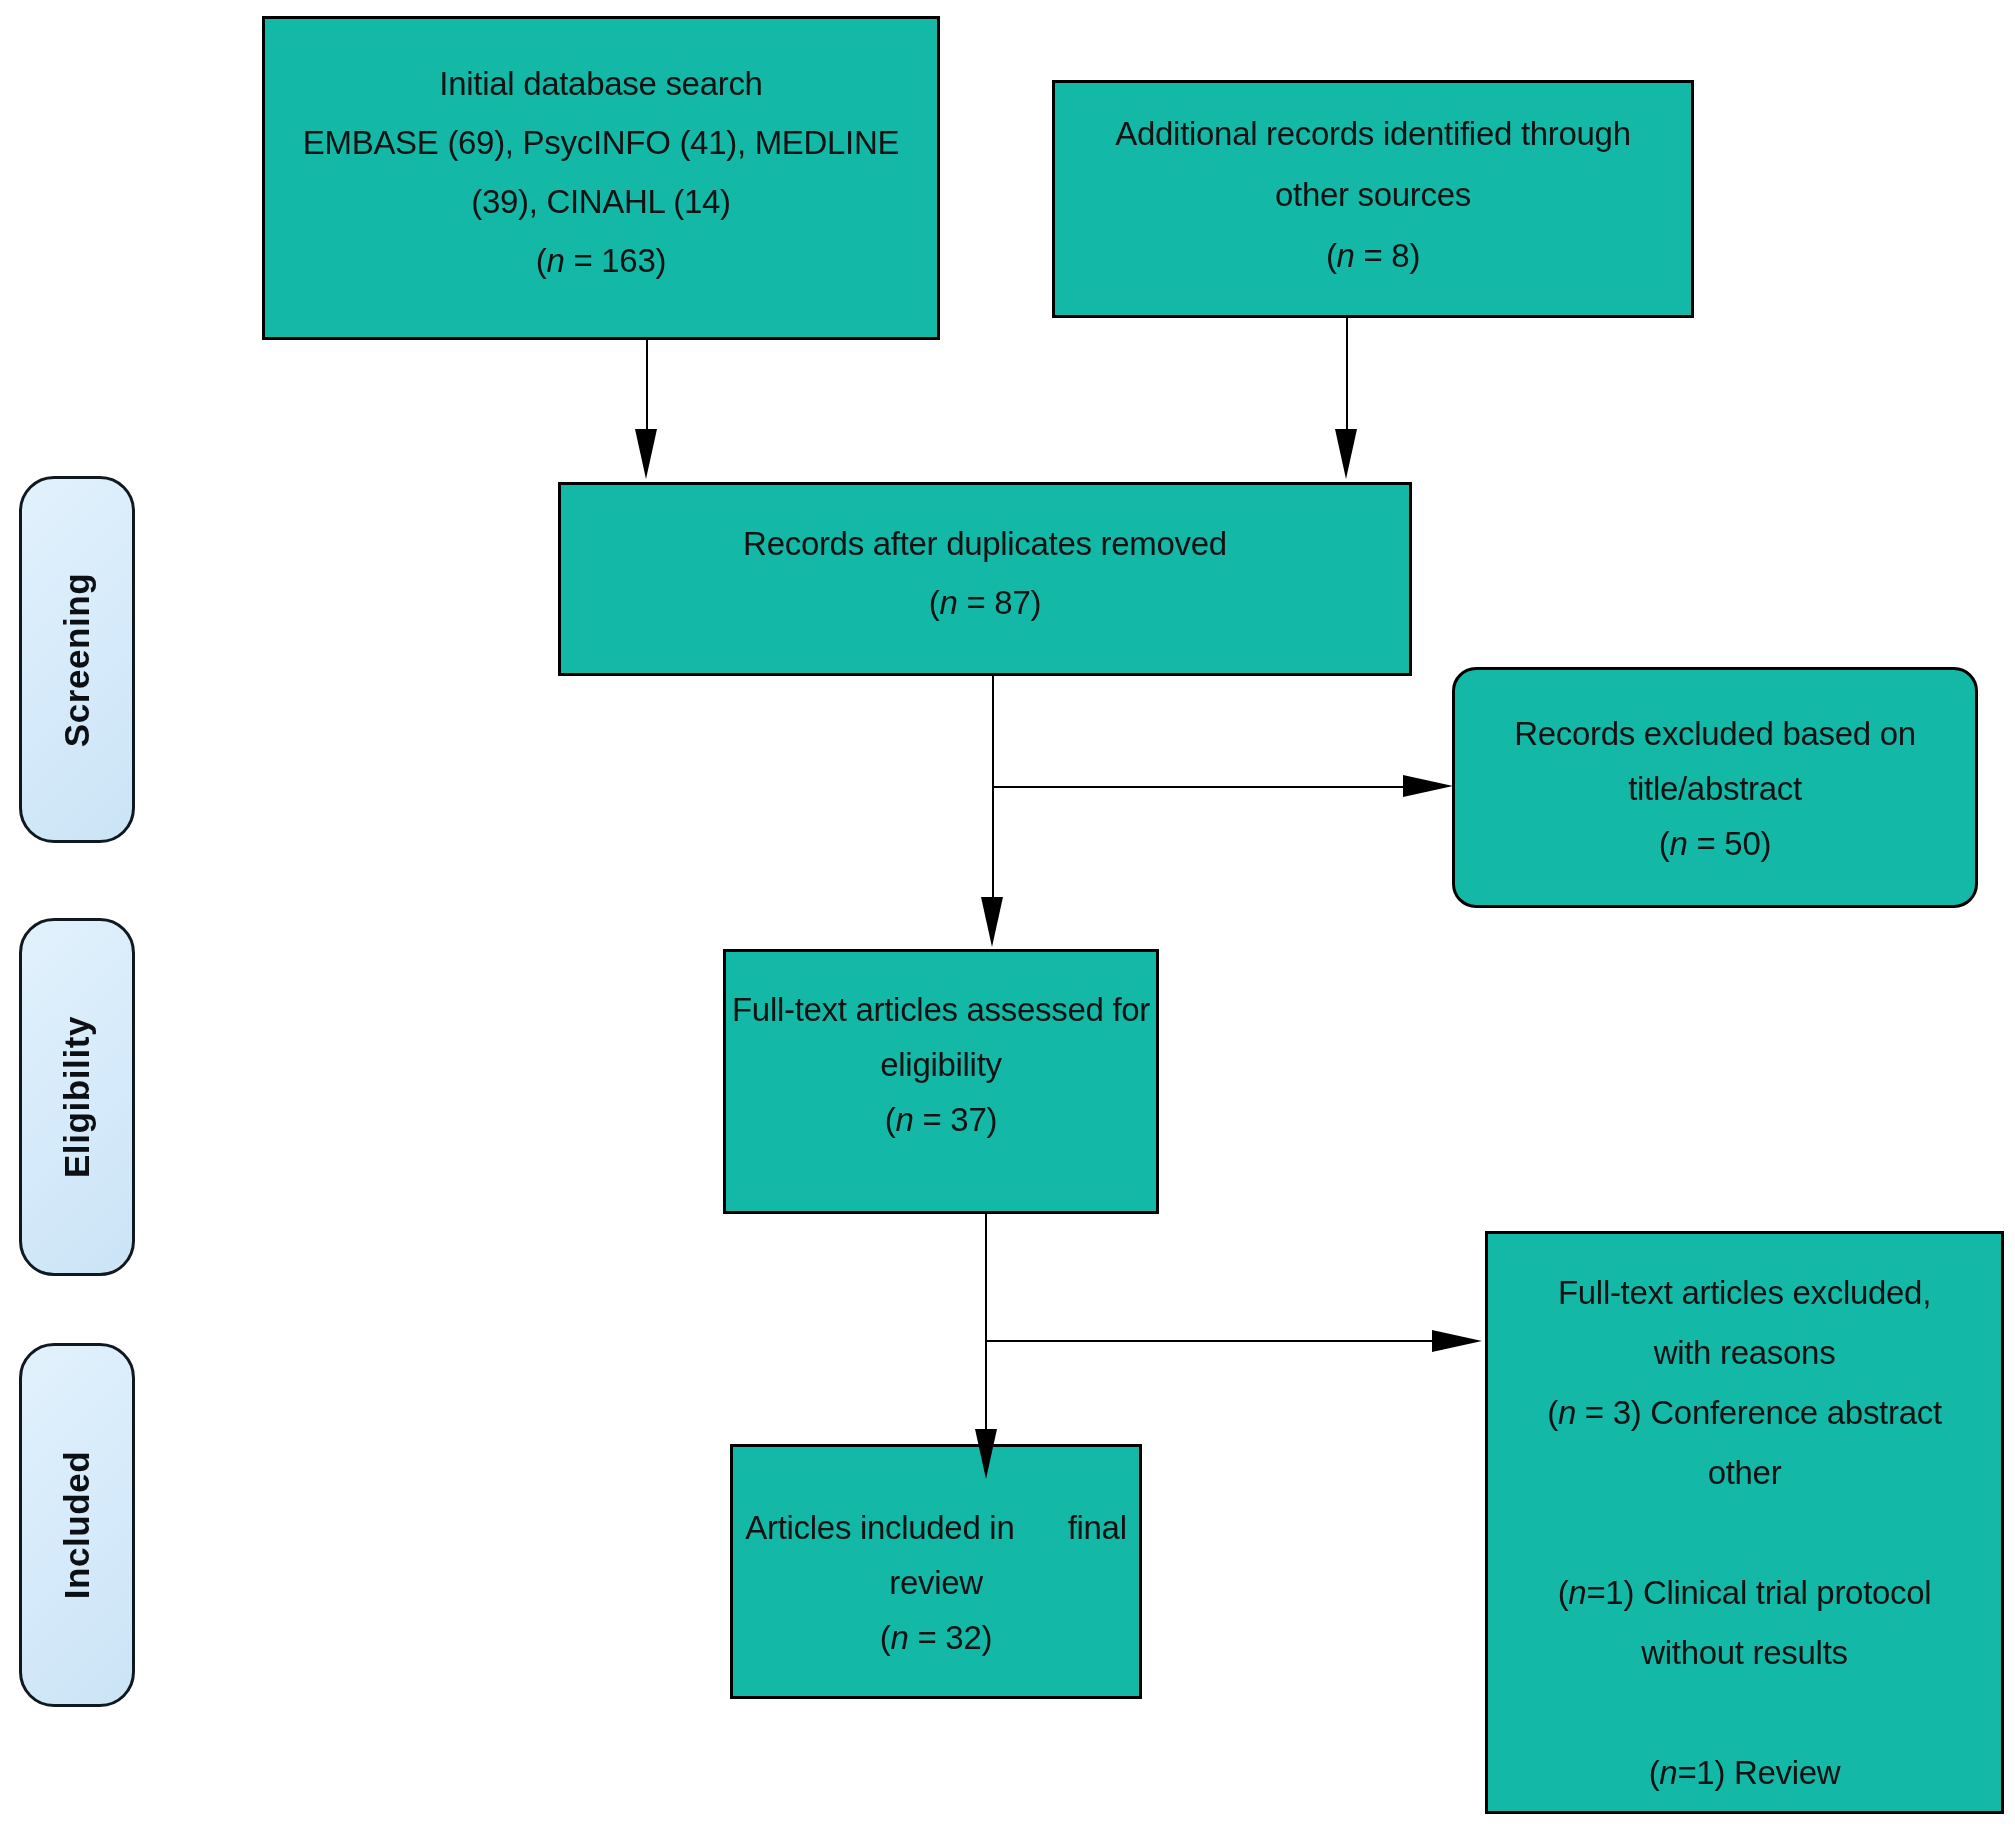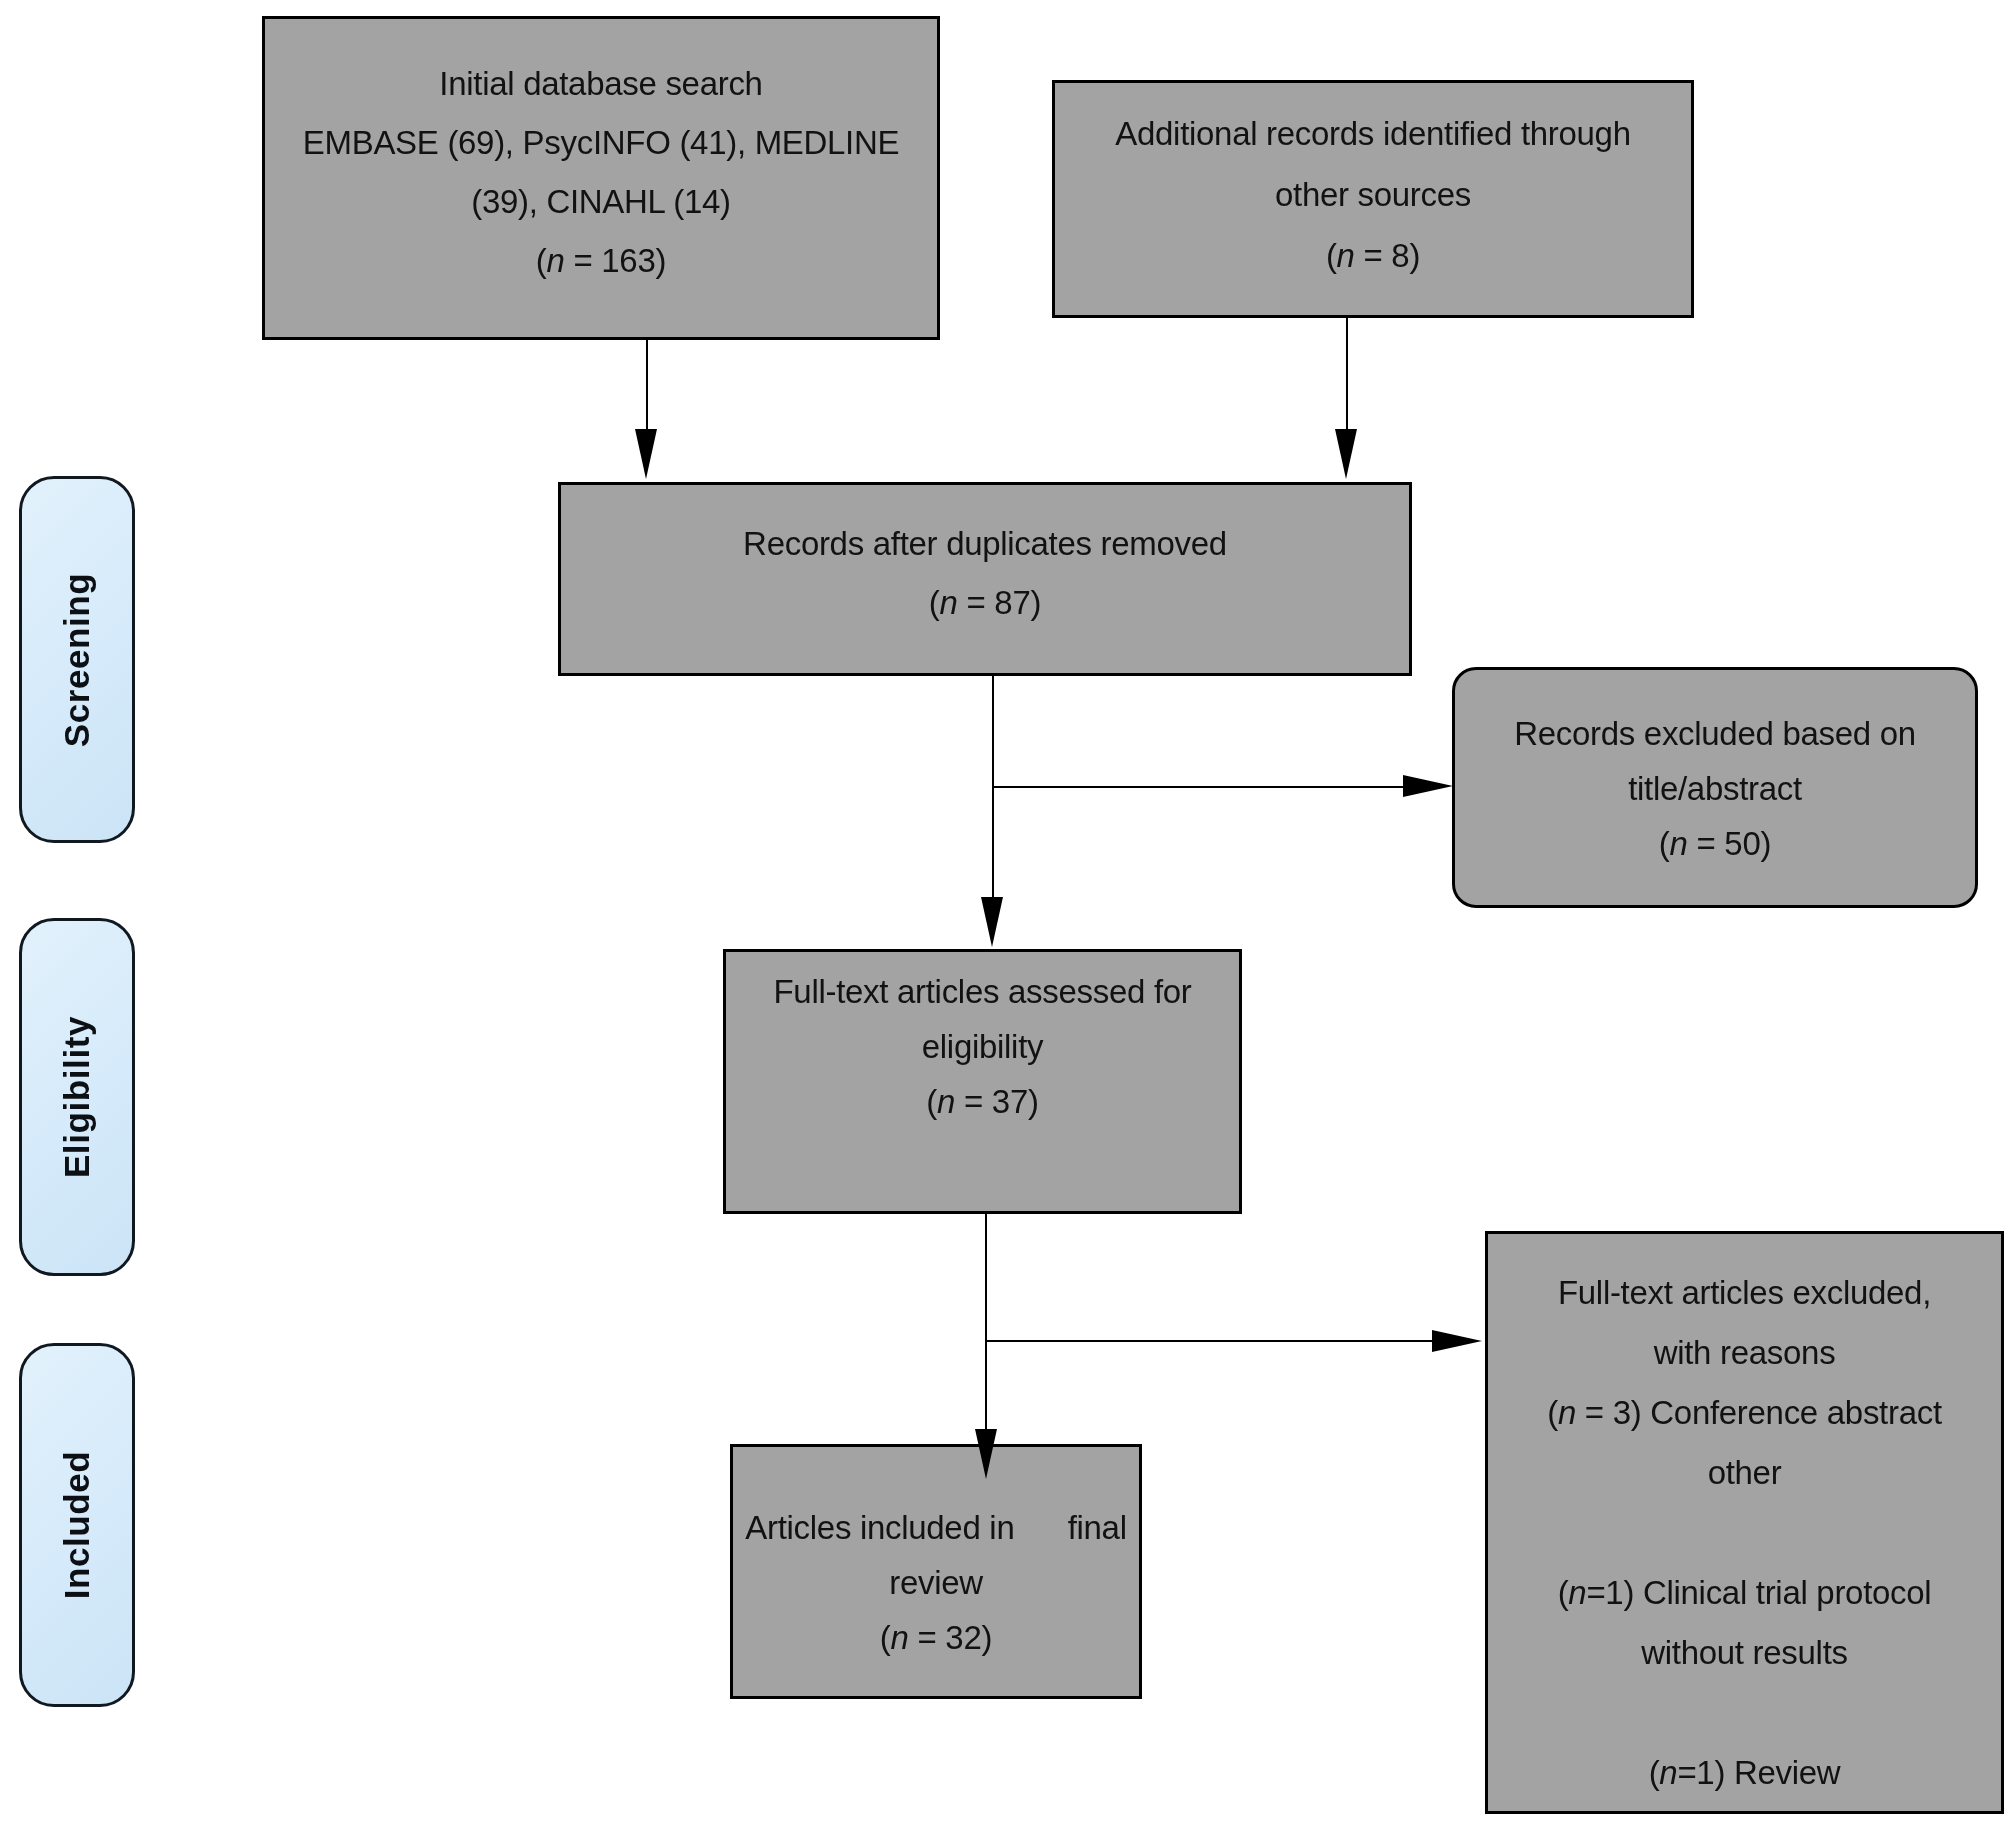--- a/index.html
+++ b/index.html
@@ -12,38 +12,38 @@
     width: 2015px;
     height: 1840px;
     background: #ffffff;
     font-family: "Liberation Sans", sans-serif;
     color: #111111;
     overflow: hidden;
   }
   .box {
     position: absolute;
     box-sizing: border-box;
-    background: #a3a3a3;
+    background: #14b8a6;
     border: 3px solid #000000;
     text-align: center;
     font-size: 33px;
     letter-spacing: -0.3px;
     color: #121212;
   }
   .line {
     white-space: pre-wrap;
   }
   .line i { font-style: italic; }
 
   
   .box1 { left: 262px;  top: 15.8px;   width: 678px; height: 324px; padding-top: 35px;  line-height: 59px; }
   .box2 { left: 1052px; top: 80px;  width: 642px; height: 238px; padding-top: 20px;  line-height: 61px; }
   .box3 { left: 558px;  top: 482px;  width: 854px; height: 194px; padding-top: 29px;  line-height: 59px; }
   .box4 { left: 1452px; top: 667px; width: 526px;  height: 241px; padding-top: 36px;  line-height: 55px; border-radius: 24px; }
-  .box5 { left: 723px; top: 949px; width: 519px;  height: 265px; padding-top: 12px;  line-height: 55px; }
+  .box5 { left: 723px; top: 949px; width: 436px;  height: 265px; padding-top: 30px;  line-height: 55px; }
   .box6 { left: 730px; top: 1444px; width: 412px;  height: 255px; padding-top: 53px;  line-height: 55px; }
   .box7 { left: 1485px; top: 1231px; width: 519px;  height: 583px; padding-top: 29px;  line-height: 60px; }
 
   
   .stage {
     position: absolute;
     box-sizing: border-box;
     left: 19.4px;
     width: 116px;
     border: 3px solid var(--stage-border, #101820);

